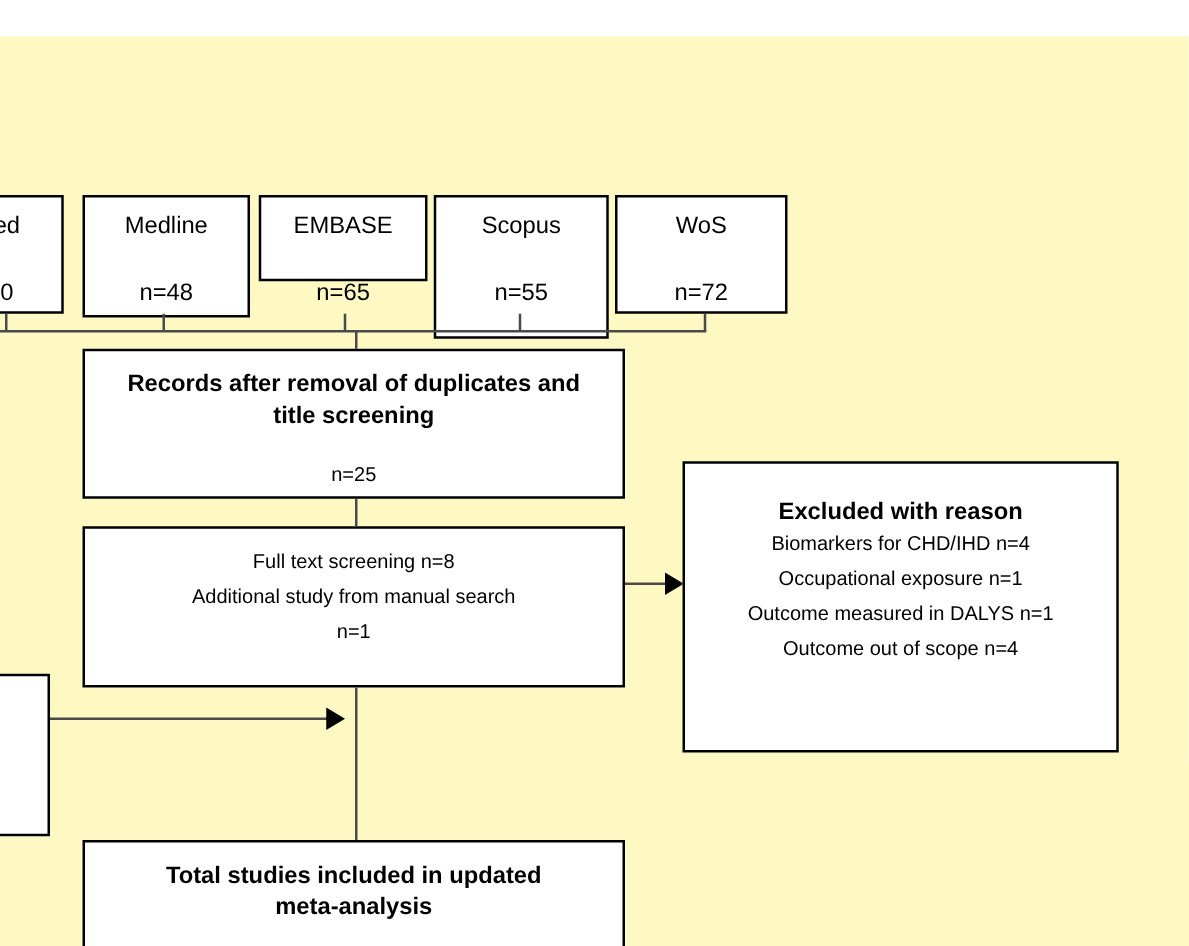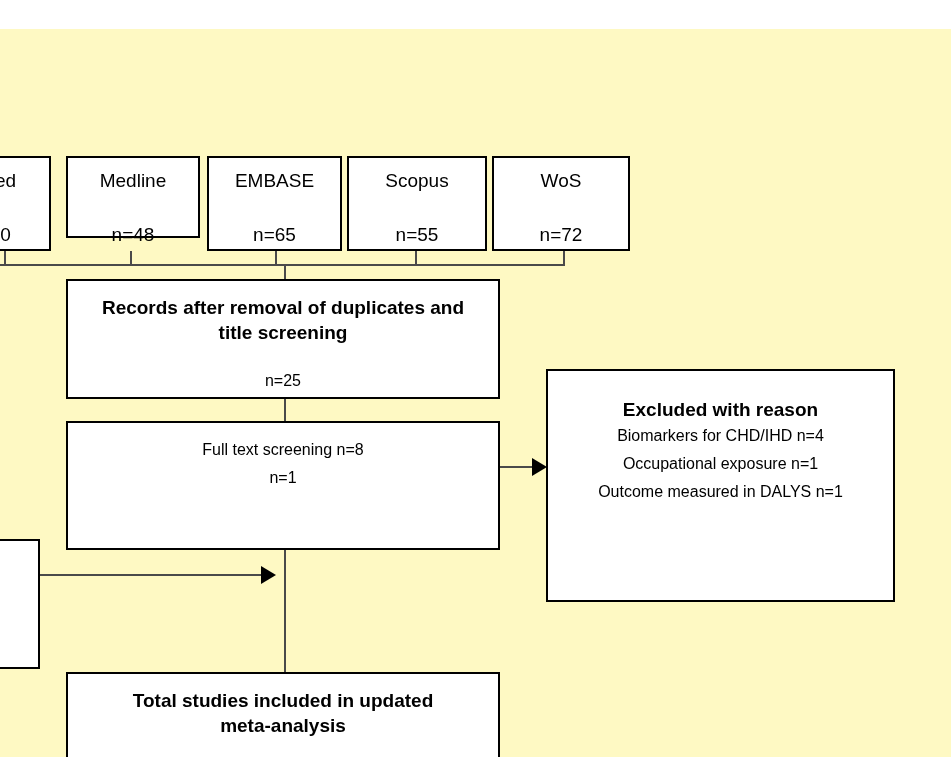--- a/index.html
+++ b/index.html
@@ -83,31 +83,31 @@
 </head>
 <body>
 
 <div id="canvas">
 
   <div class="box db-box" style="left:-40px; top:127px; width:91px; height:95px;">
     <span class="box-line db-name">ed</span>
     <span class="box-line db-count">0</span>
   </div>
 
-  <div class="box db-box" style="left:66px; top:127px; width:134px; height:82px;">
+  <div class="box db-box" style="left:66px; top:127px; width:134px; height:98px;">
     <span class="box-line db-name">Medline</span>
     <span class="box-line db-count">n=48</span>
   </div>
 
-  <div class="box db-box" style="left:207px; top:127px; width:135px; height:95px;">
+  <div class="box db-box" style="left:207px; top:127px; width:135px; height:69px;">
     <span class="box-line db-name">EMBASE</span>
     <span class="box-line db-count">n=65</span>
   </div>
 
-  <div class="box db-box" style="left:347px; top:127px; width:140px; height:95px;">
+  <div class="box db-box" style="left:347px; top:127px; width:140px; height:115px;">
     <span class="box-line db-name">Scopus</span>
     <span class="box-line db-count">n=55</span>
   </div>
 
   <div class="box db-box" style="left:492px; top:127px; width:138px; height:95px;">
     <span class="box-line db-name">WoS</span>
     <span class="box-line db-count">n=72</span>
   </div>
 
   <div class="vline" style="left:4px; top:222px; height:14px;"></div>
@@ -123,31 +123,33 @@
   <div class="box" style="left:66px; top:250px; width:434px; height:120px; justify-content:flex-start; padding-top:14px;text-align:center;">
     <span class="box-line stage-title-bold">Records after removal of duplicates and</span>
     <span class="box-line stage-title-bold">title screening</span>
     <span class="box-line stage-plain" style="margin-top:22px;">n=25</span>
   </div>
 
   <div class="vline" style="left:284px; top:370px; height:22px;"></div>
 
   <div class="box" style="left:66px; top:392px; width:434px; height:129px; justify-content:flex-start; padding-top:13px;text-align:right;">
     <span class="box-line stage-plain">Full text screening n=8</span>
+    <span class="box-line stage-plain">Additional study from manual search</span>
     <span class="box-line stage-plain">n=1</span>
   </div>
 
   <div class="hline" style="left:500px; top:437px; width:38px;"></div>
   <div class="arrow-right" style="left:532px; top:429px;"></div>
 
   <div class="box" style="left:546px; top:340px; width:349px; height:233px; justify-content:flex-start; padding-top:26px;">
     <span class="box-line stage-title-bold">Excluded with reason</span>
     <span class="box-line stage-plain">Biomarkers for CHD/IHD n=4</span>
     <span class="box-line stage-plain">Occupational exposure n=1</span>
     <span class="box-line stage-plain">Outcome measured in DALYS n=1</span>
+    <span class="box-line stage-plain">Outcome out of scope n=4</span>
   </div>
 
   <div class="box" style="left:-40px; top:510px; width:80px; height:130px;">
     <span class="box-line stage-plain"></span>
   </div>
 
   <div class="hline" style="left:40px; top:545px; width:232px;"></div>
   <div class="arrow-right" style="left:261px; top:537px;"></div>
 
   <div class="vline" style="left:284px; top:521px; height:122px;"></div>

